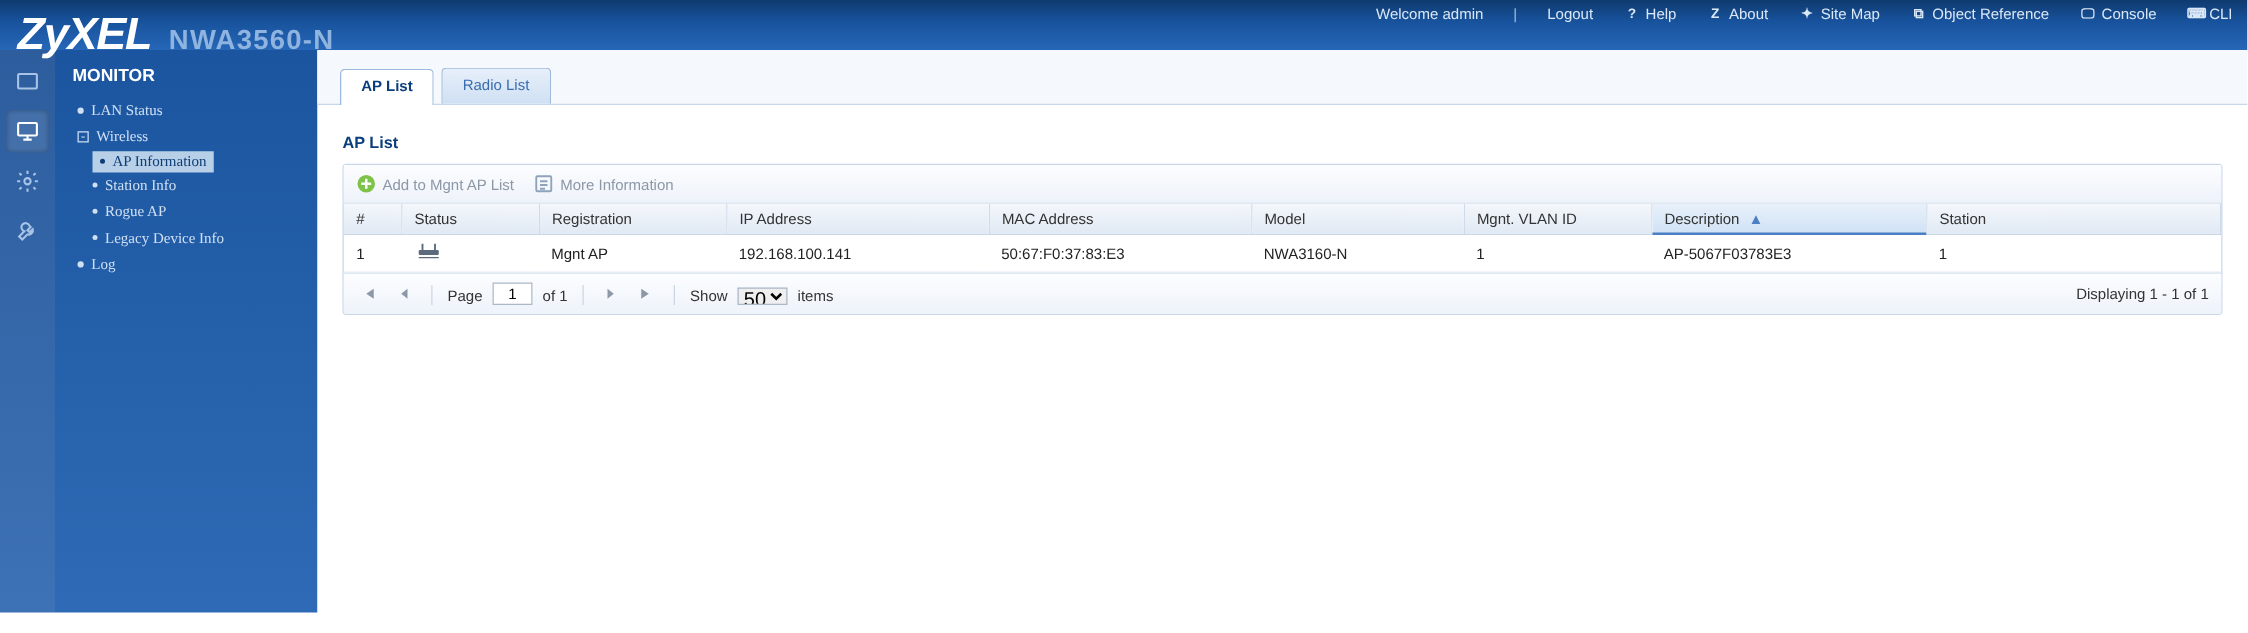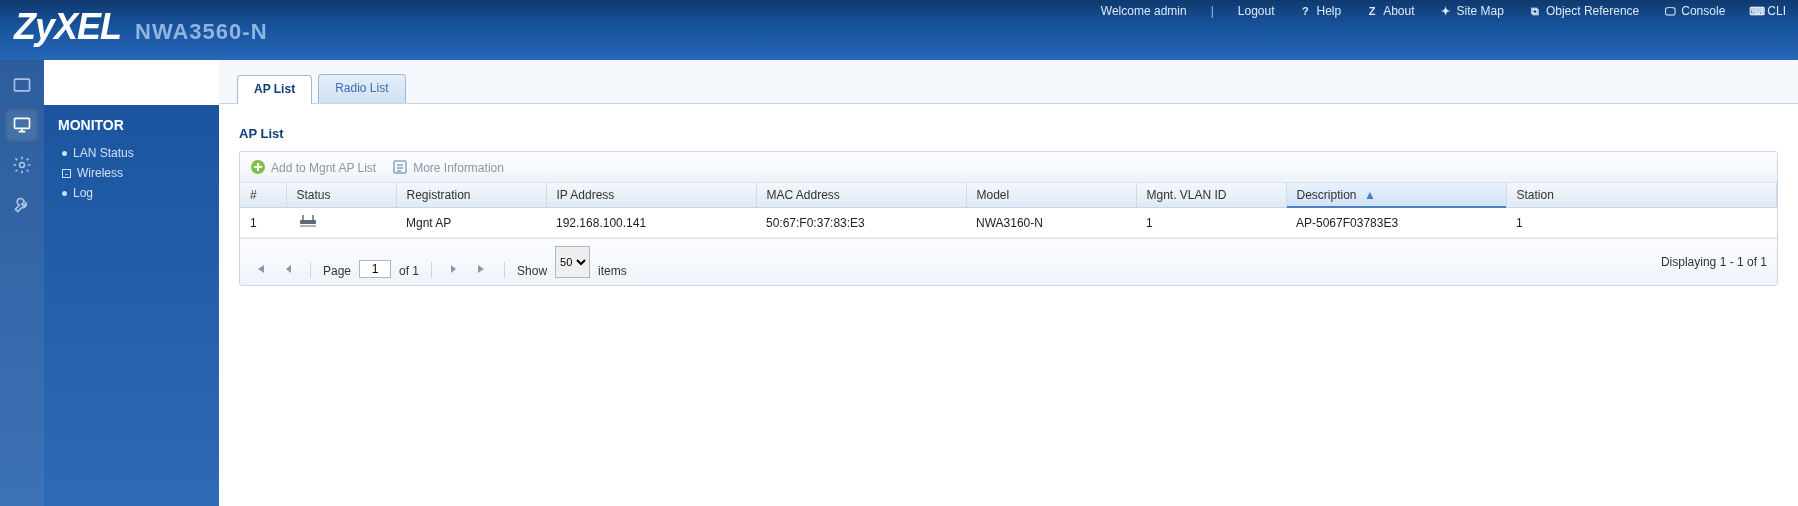--- a/index.html
+++ b/index.html
@@ -8,21 +8,21 @@
   font-size: 12px;
   background: #fff;
   color: #333;
   width: 1798px;
   height: 506px;
   overflow: hidden;
 }
 
 
 .banner {
-  height: 60px;
+  height: 40px;
   background: linear-gradient(to bottom, #0f3a6e 0%, #17519a 40%, #2667b8 100%);
   position: relative;
   color: #fff;
 }
 .banner .logo {
   position: absolute;
   left: 14px;
   top: 6px;
   display: flex;
   align-items: baseline;
@@ -93,44 +93,44 @@
 }
 .leftrail .railbtn.active {
   background: rgba(255,255,255,0.1);
   box-shadow: inset 0 0 4px rgba(0,0,0,0.3);
   color: #fff;
 }
 .leftrail .railbtn svg { width: 20px; height: 20px; }
 
 
 .sidebar {
-  width: 175px;
+  width: 210px;
   background: linear-gradient(to bottom, #1b55a0 0%, #2e6ab5 100%);
   color: #fff;
   padding: 0;
-  margin-top: 45px;
 }
 .sidebar .sidehead {
   padding: 12px 14px 10px;
   font-weight: 700;
   font-size: 14px;
   color: #fff;
 }
 .sidebar ul {
   list-style: none;
   padding: 0 0 0 14px;
 }
 .sidebar li {
   padding: 3px 0 3px 4px;
   font-size: 12px;
   color: #cfe0f3;
   cursor: pointer;
   display: flex;
   align-items: center;
   gap: 6px;
+  font-family: Liberation Serif, serif;
 }
 .sidebar li .bullet {
   display: inline-block;
   width: 5px; height: 5px;
   background: #cfe0f3;
   border-radius: 50%;
 }
 .sidebar li .twisty {
   display: inline-block;
   width: 9px; height: 9px;
@@ -299,23 +299,23 @@
   width: 1px; height: 16px; background: #ccd6e3; margin: 0 4px;
 }
 .pager input[type="text"] {
   width: 32px;
   height: 18px;
   border: 1px solid #aab8c9;
   text-align: center;
   font-size: 12px;
 }
 .pager select {
-  height: 32px;
+  height: 14px;
   border: 1px solid #aab8c9;
-  font-size: 11px;
+  font-size: 16px;
 }
 </style>
 </head>
 <body>
 
 <div class="banner">
   <div class="logo">
     <span class="brand">ZyXEL</span>
     <span class="model">NWA3560-N</span>
   </div>
@@ -383,20 +383,38 @@
   <div class="sidebar">
     <div class="sidehead">MONITOR</div>
     <ul>
       <li>
         <span class="bullet"></span>
         <span>LAN Status</span>
       </li>
       <li>
         <span class="twisty">-</span>
         <span>Wireless</span>
+      </li>
+    </ul>
+    <ul class="sub">
+      <li class="sel">
+        <span class="bullet"></span>
+        <span>AP Information</span>
+      </li>
+      <li>
+        <span class="bullet"></span>
+        <span>Station Info</span>
+      </li>
+      <li>
+        <span class="bullet"></span>
+        <span>Rogue AP</span>
+      </li>
+      <li>
+        <span class="bullet"></span>
+        <span>Legacy Device Info</span>
       </li>
     </ul>
     <ul>
       <li>
         <span class="bullet"></span>
         <span>Log</span>
       </li>
     </ul>
   </div>
 

